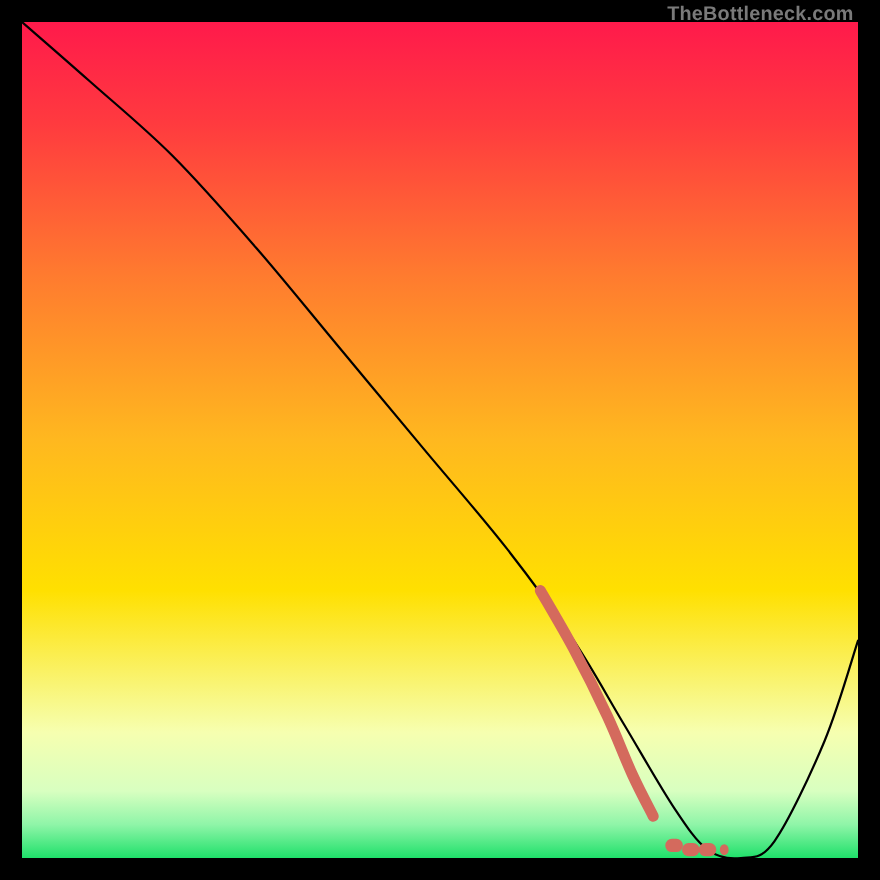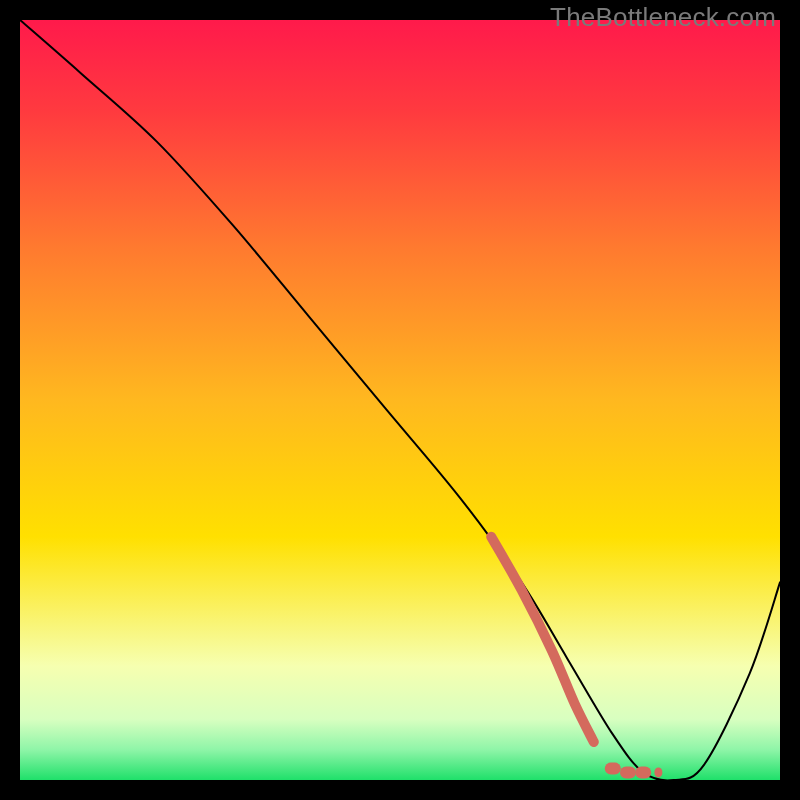--- a/index.html
+++ b/index.html
@@ -24,22 +24,22 @@
     left: 0;
     top: 0;
     width: 760px;
     height: 760px;
   }
   .watermark {
     position: absolute;
     top: 2px;
     right: 24px;
     color: #7a7a7a;
-    font-size: 26px;
-    font-weight: 400;
+    font-size: 18px;
+    font-weight: 700;
     letter-spacing: 0.2px;
     user-select: none;
   }
   svg {
     display: block;
   }
 </style>
 </head>
 <body>
 

